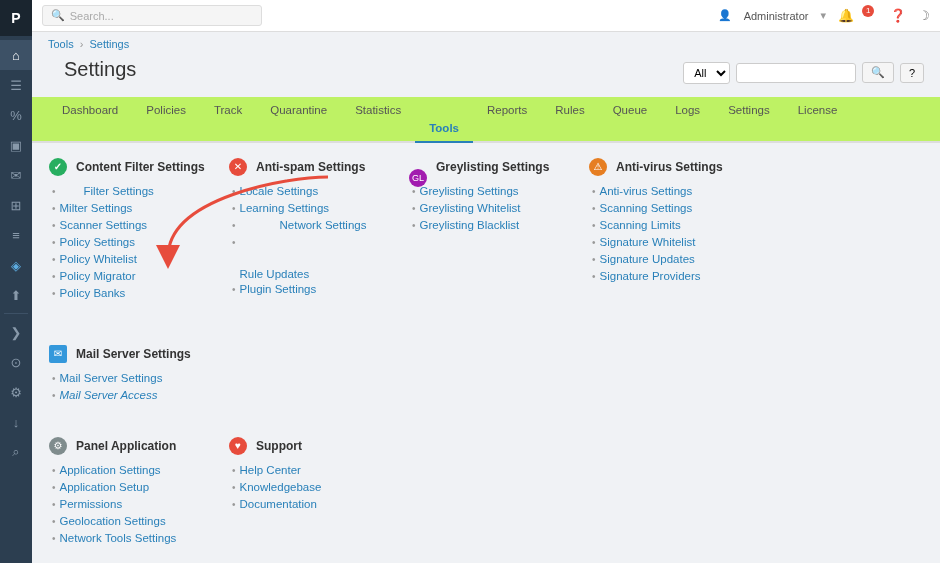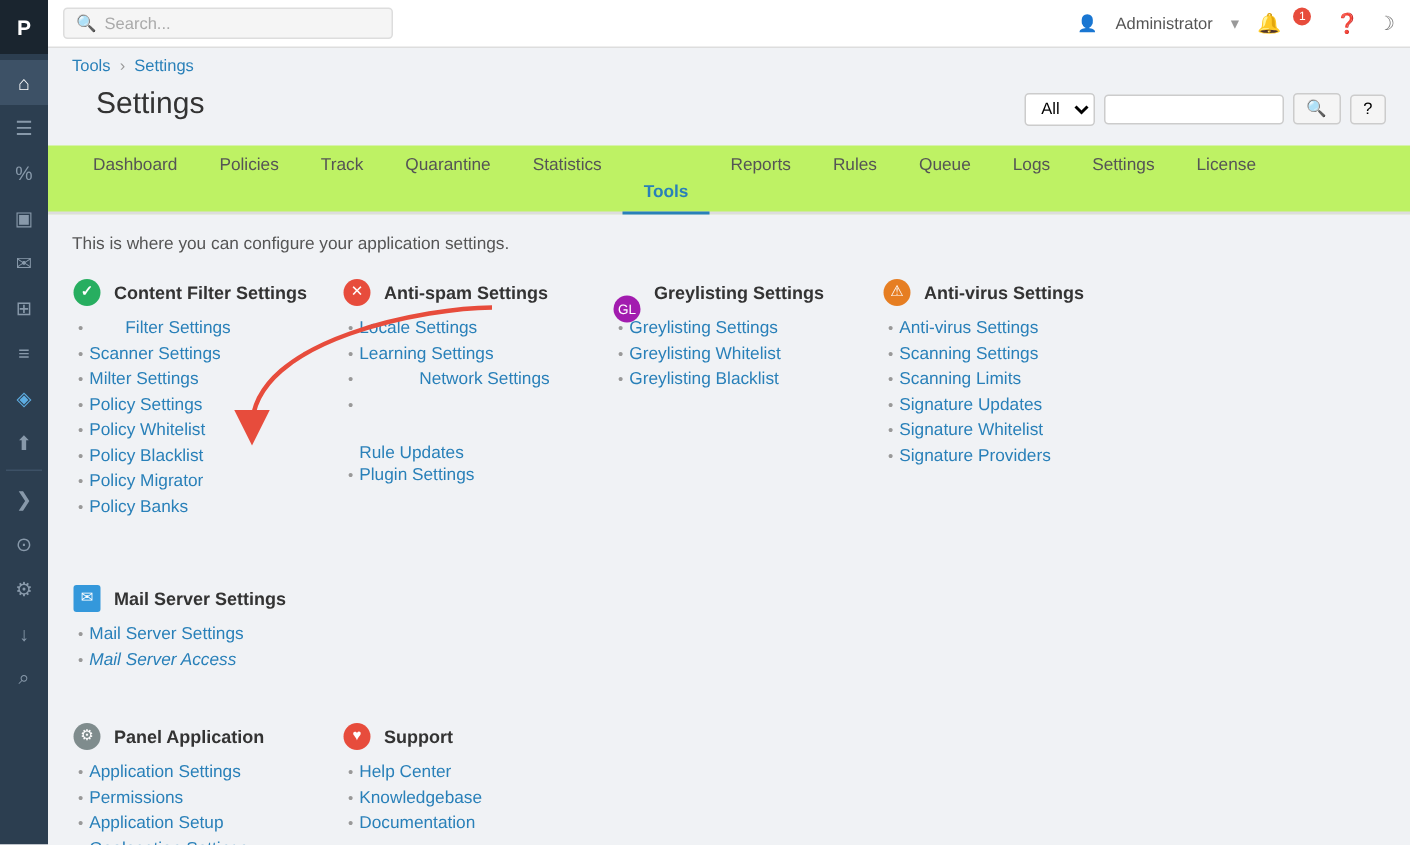--- a/index.html
+++ b/index.html
@@ -302,21 +302,20 @@
       <div class="tab active">Tools</div>
       <div class="tab">Reports</div>
       <div class="tab">Rules</div>
       <div class="tab">Queue</div>
       <div class="tab">Logs</div>
       <div class="tab">Settings</div>
       <div class="tab">License</div>
     </div>
 
     <div class="settings-content">
-      <div class="settings-desc">This is where you can configure your application settings.</div>
 
       <div class="main-inner">
 
         <svg class="red-arrow" width="240" height="110" style="top:10px; left:60px; position:absolute; pointer-events:none; z-index:10;">
           <defs>
             <marker id="arrowhead" markerWidth="8" markerHeight="8" refX="4" refY="4" orient="auto">
               <path d="M0,0 L0,8 L8,4 z" fill="#e74c3c"></path>
             </marker>
           </defs>
           <path d="M 220 10 C 180 10, 60 30, 60 90" stroke="#e74c3c" stroke-width="3" fill="none" marker-end="url(#arrowhead)"></path>
@@ -329,35 +328,32 @@
               <div class="section-icon">
                 <span style="display:inline-block;width:18px;height:18px;border-radius:50%;background:#27ae60;color:#fff;text-align:center;line-height:18px;font-size:10px;font-weight:bold;">✓</span>
               </div>
               <span class="section-title">Content Filter Settings</span>
             </div>
             <ul class="section-links">
               <li>
                   <a style="color: rgb(41, 128, 185); text-decoration: none; margin-left: 24px;">Filter Settings</a>
                 </li>
               <li>
+                  <a style="color: rgb(41, 128, 185); text-decoration: none;">Milter Settings</a>
+                </li>
+              <li>
                   <a style="color: rgb(41, 128, 185); text-decoration: none;">Scanner Settings</a>
                 </li>
               <li>
-                  <a style="color: rgb(41, 128, 185); text-decoration: none;">Milter Settings</a>
-                </li>
-              <li>
                   <a style="color: rgb(41, 128, 185); text-decoration: none;">Policy Settings</a>
                 </li>
               <li>
                   <a style="color: rgb(41, 128, 185); text-decoration: none;">Policy Whitelist</a>
                 </li>
               <li>
-                  <a style="color: rgb(41, 128, 185); text-decoration: none;">Policy Blacklist</a>
-                </li>
-              <li>
                   <a style="color: rgb(41, 128, 185); text-decoration: none;">Policy Migrator</a>
                 </li>
               <li>
                   <a style="color: rgb(41, 128, 185); text-decoration: none;">Policy Banks</a>
                 </li>
             </ul>
           </div>
 
           <div class="settings-section">
             <div class="section-header">
@@ -416,26 +412,26 @@
               <li>
                   <a style="color: rgb(41, 128, 185); text-decoration: none;">Anti-virus Settings</a>
                 </li>
               <li>
                   <a style="color: rgb(41, 128, 185); text-decoration: none;">Scanning Settings</a>
                 </li>
               <li>
                   <a style="color: rgb(41, 128, 185); text-decoration: none;">Scanning Limits</a>
                 </li>
               <li>
+                  <a style="color: rgb(41, 128, 185); text-decoration: none;">Signature Whitelist</a>
+                </li>
+              <li>
                   <a style="color: rgb(41, 128, 185); text-decoration: none;">Signature Updates</a>
                 </li>
               <li>
-                  <a style="color: rgb(41, 128, 185); text-decoration: none;">Signature Whitelist</a>
-                </li>
-              <li>
                   <a style="color: rgb(41, 128, 185); text-decoration: none;">Signature Providers</a>
                 </li>
             </ul>
           </div>
 
           <div class="settings-section">
             <div class="section-header">
               <div class="section-icon">
                 <span style="display:inline-block;width:18px;height:18px;background:#3498db;color:#fff;text-align:center;line-height:18px;font-size:10px;border-radius:2px;">✉</span>
               </div>
@@ -460,24 +456,24 @@
               <div class="section-icon">
                 <span style="display:inline-block;width:18px;height:18px;border-radius:50%;background:#7f8c8d;color:#fff;text-align:center;line-height:18px;font-size:10px;">⚙</span>
               </div>
               <span class="section-title">Panel Application</span>
             </div>
             <ul class="section-links">
               <li>
                   <a style="color: rgb(41, 128, 185); text-decoration: none;">Application Settings</a>
                 </li>
               <li>
+                  <a style="color: rgb(41, 128, 185); text-decoration: none;">Application Setup</a>
+                </li>
+              <li>
                   <a style="color: rgb(41, 128, 185); text-decoration: none;">Permissions</a>
-                </li>
-              <li>
-                  <a style="color: rgb(41, 128, 185); text-decoration: none;">Application Setup</a>
                 </li>
               <li>
                   <a style="color: rgb(41, 128, 185); text-decoration: none;">Geolocation Settings</a>
                 </li>
               <li>
                   <a style="color: rgb(41, 128, 185); text-decoration: none;">Network Tools Settings</a>
                 </li>
 
             </ul>
           </div>

